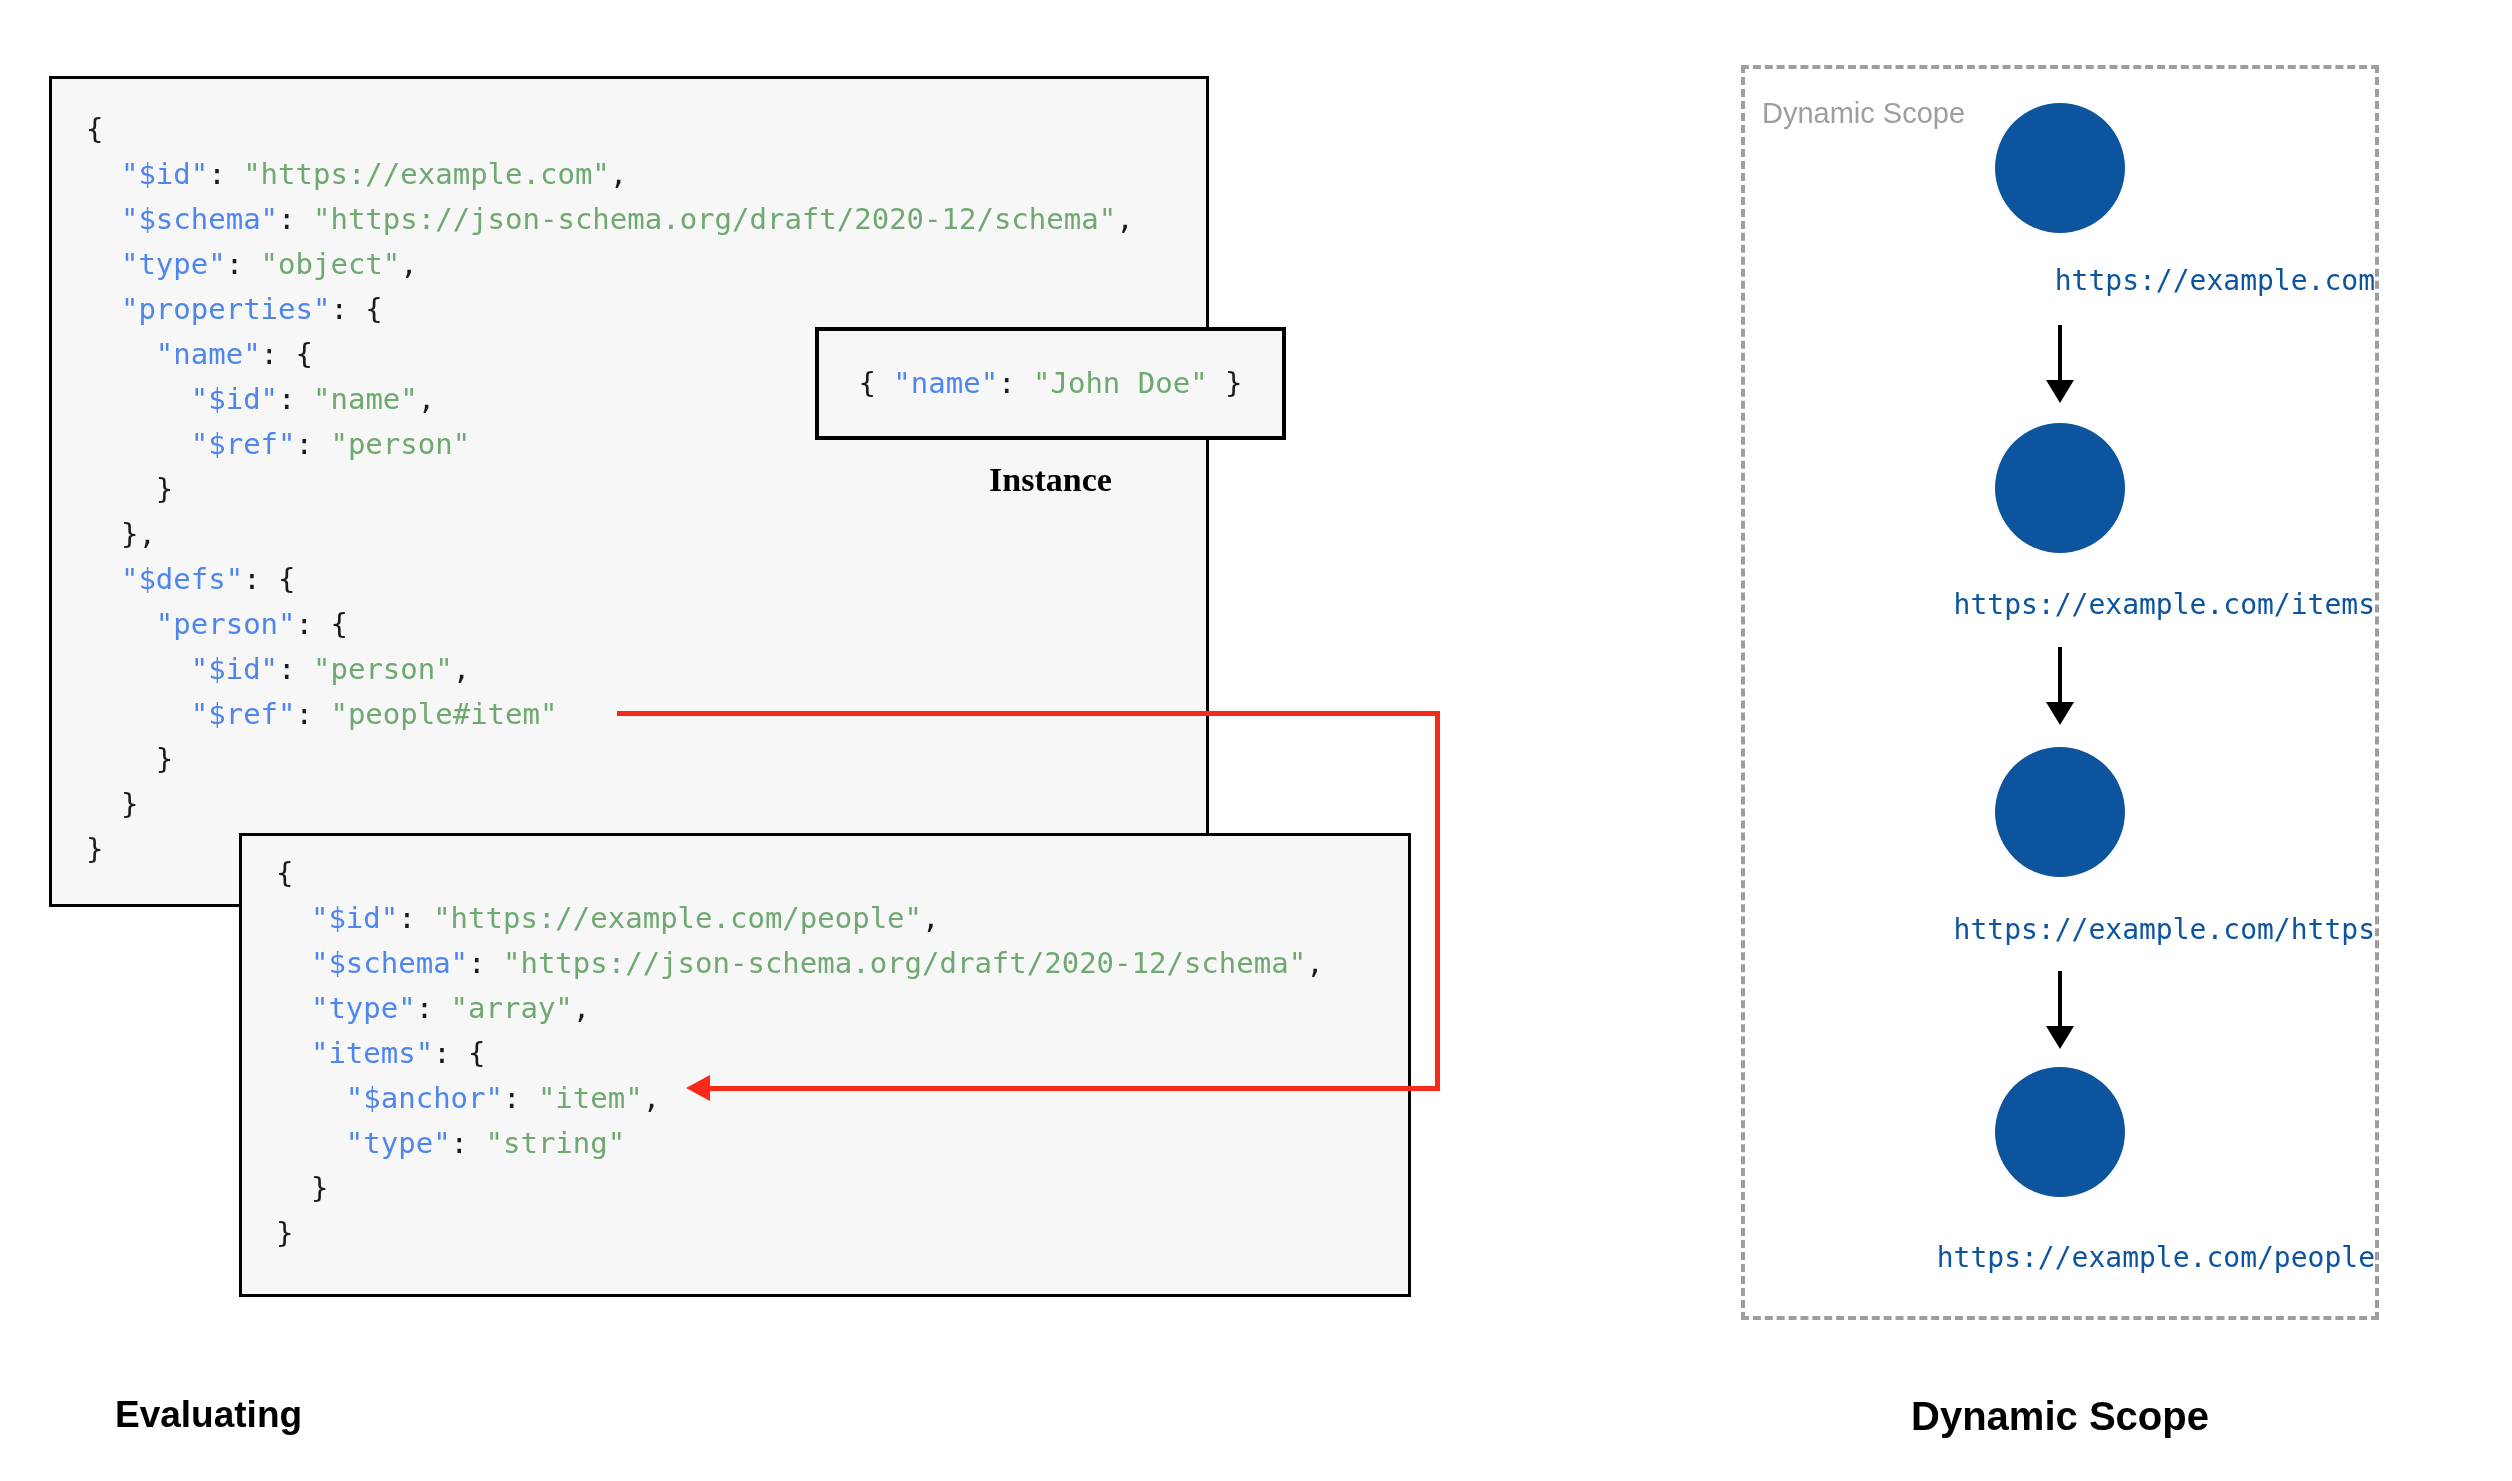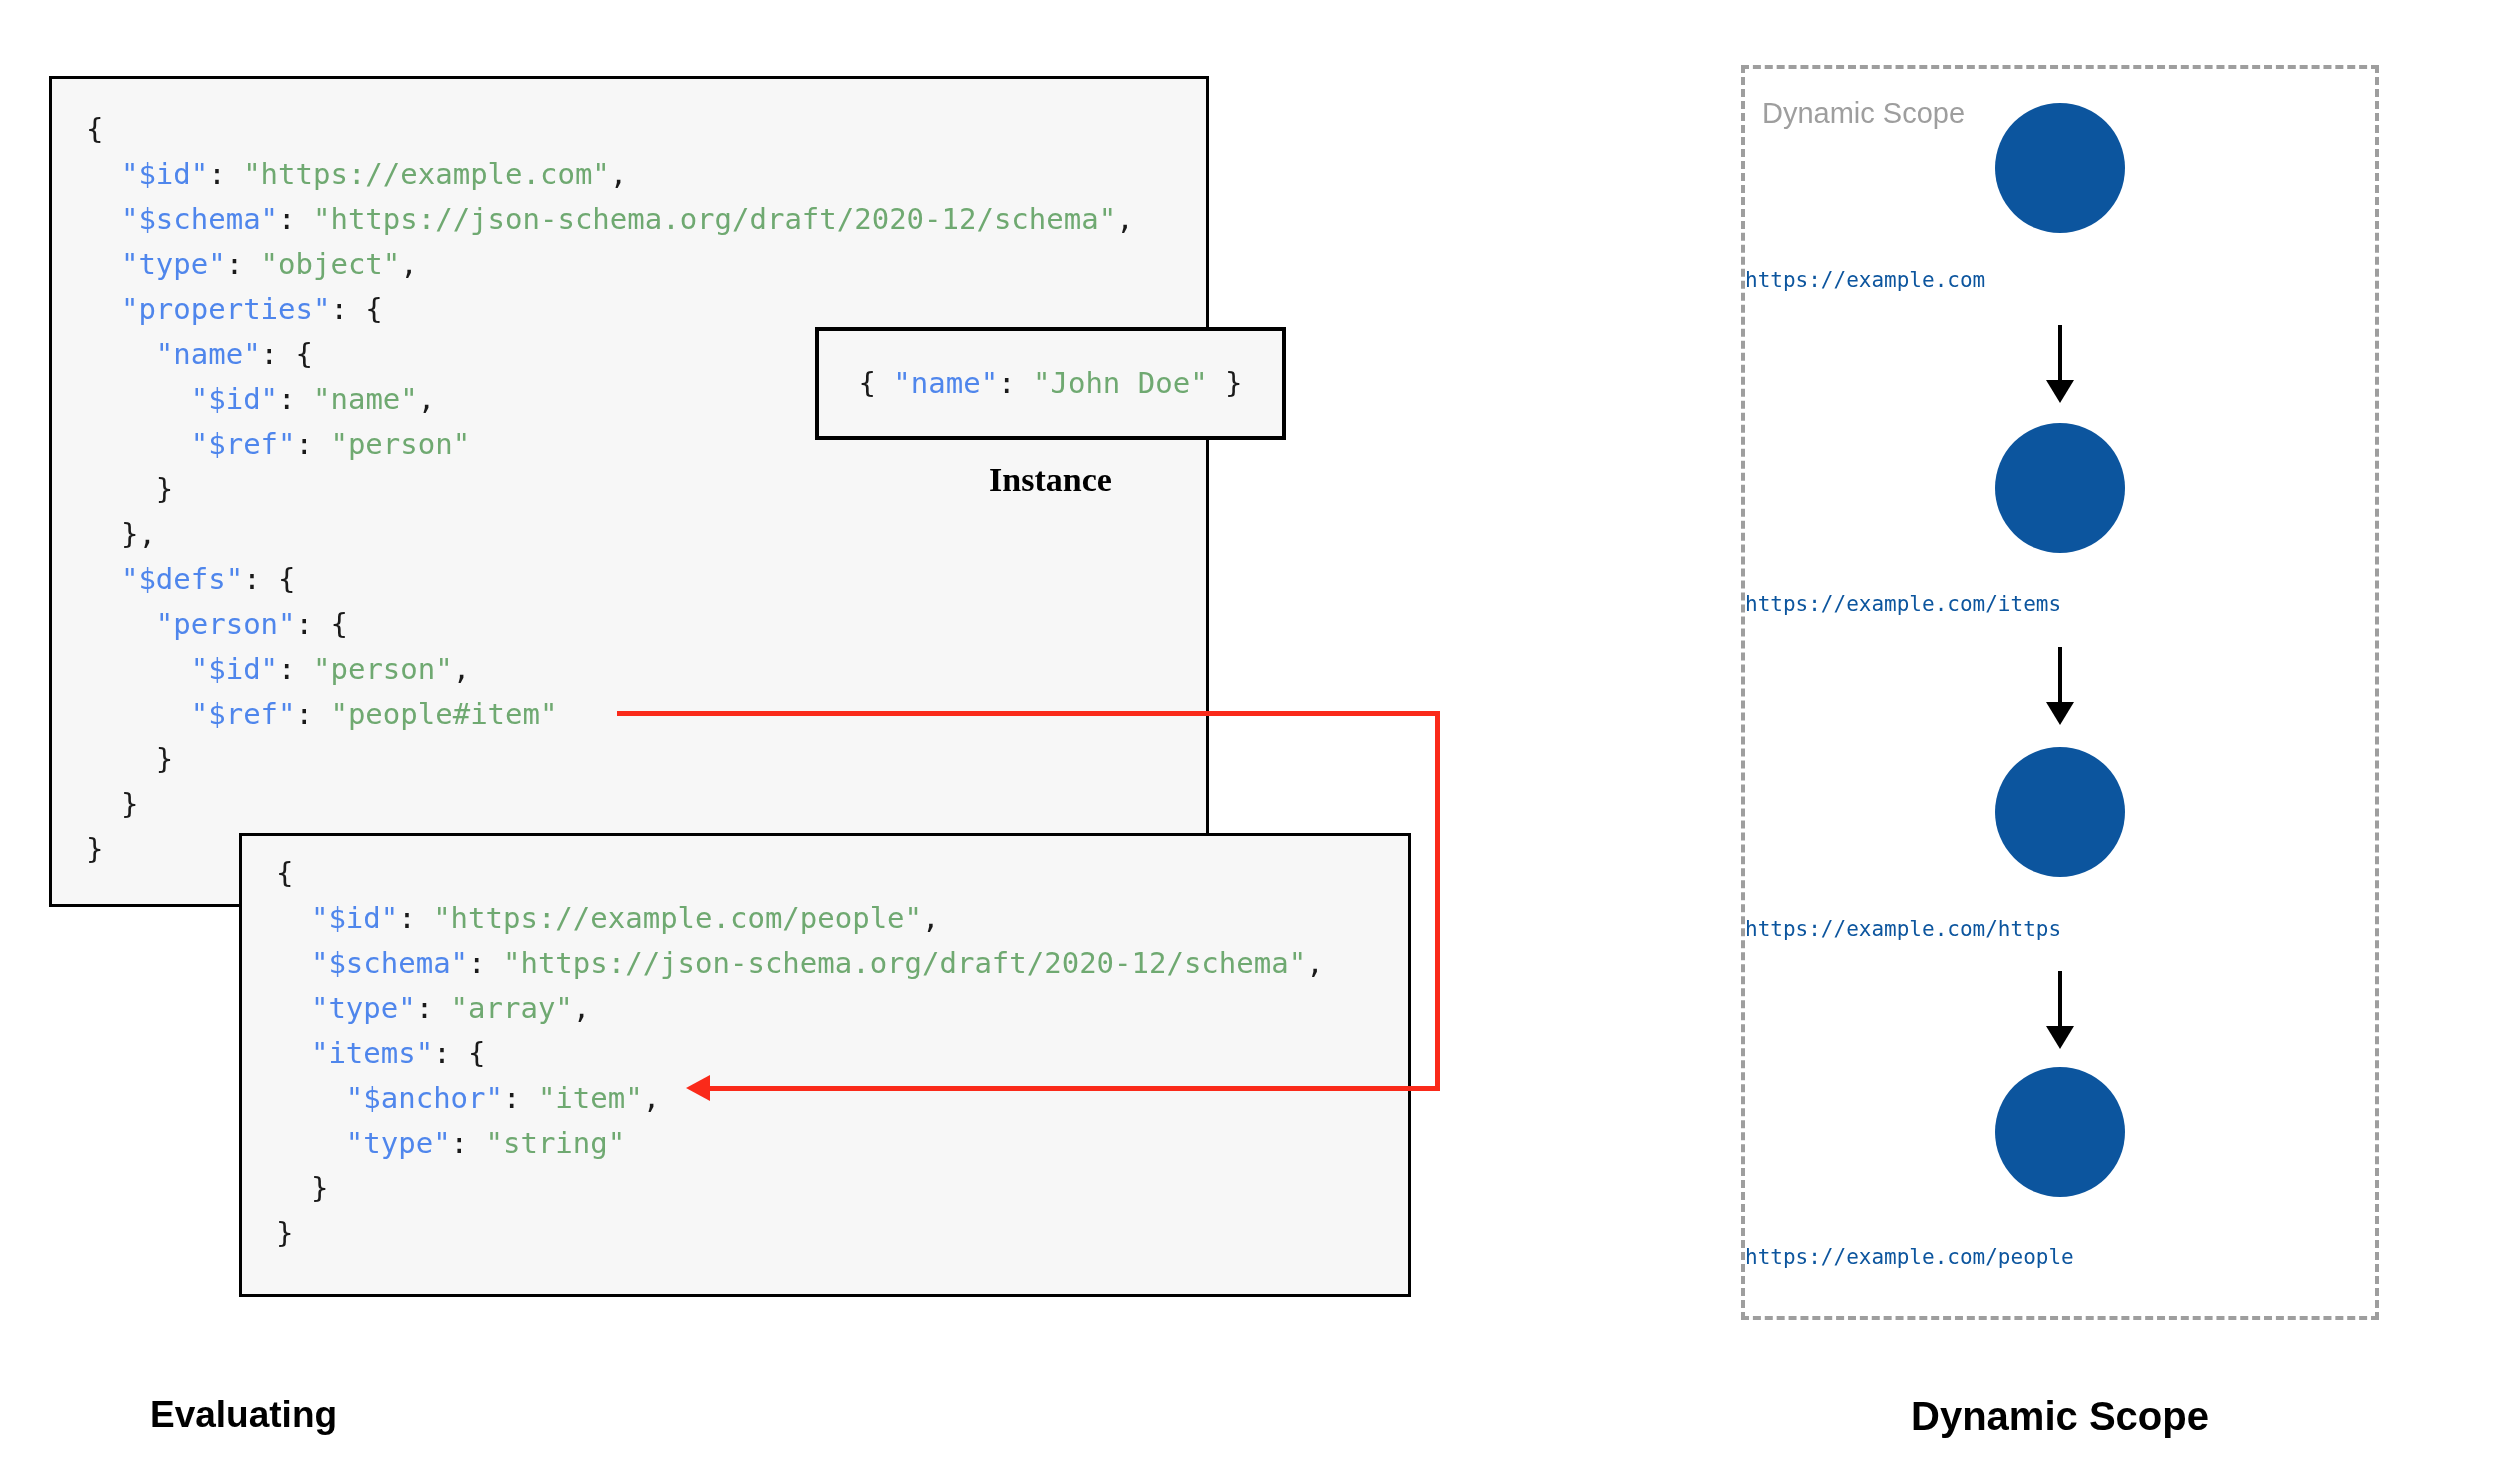--- a/index.html
+++ b/index.html
@@ -31,32 +31,32 @@
             border-top:13px solid transparent;border-bottom:13px solid transparent;
             border-right:24.6px solid var(--red,#FA2A1A);}
 
   
   #scope-panel{position:absolute;left:1741px;top:65px;width:638px;height:1255px;
                border:4.3px dashed #9E9E9E;box-sizing:border-box;z-index:1;}
   #scope-panel-label{position:absolute;left:17px;top:28px;font-size:29px;color:#9E9E9E;}
   .node-circle{position:absolute;left:50%;transform:translateX(-50%);width:130px;height:130px;
                border-radius:50%;background:var(--node-blue,#0C559E);}
   .c1{top:34px;} .c2{top:354px;} .c3{top:678px;} .c4{top:998px;}
-  .node-url{position:absolute;left:0;width:100%;text-align:left;
-            font-family:"DejaVu Sans Mono",monospace;font-size:21px;line-height:43px;
+  .node-url{position:absolute;left:0;width:100%;text-align:right;
+            font-family:"DejaVu Sans Mono",monospace;font-size:28px;line-height:43px;
             color:var(--node-blue,#0C559E);}
   .u1{top:190px;} .u2{top:514px;} .u3{top:839px;} .u4{top:1167px;}
   .varrow{position:absolute;left:50%;transform:translateX(-50%);}
   .a1{top:256px;} .a2{top:578px;} .a3{top:902px;}
   .varrow-line{width:4.8px;height:55px;background:#000;margin:0 auto;}
   .varrow-head{width:0;height:0;border-left:14.4px solid transparent;
                border-right:14.4px solid transparent;border-top:23.5px solid #000;}
 
   
-  #evaluating{position:absolute;left:115px;top:1394px;display:flex;align-items:baseline;gap:16px;z-index:2;margin-left:35px;}
+  #evaluating{position:absolute;left:115px;top:1394px;display:flex;align-items:baseline;gap:16px;z-index:2;}
   .ev-bold{font-weight:bold;font-size:37px;color:#000;}
   .ev-uri{font-family:"DejaVu Sans Mono",monospace;font-size:40px;color:#000;}
   #scope-caption{position:absolute;left:1741px;top:1394px;width:638px;text-align:center;
                  font-weight:bold;font-size:40px;color:#000;z-index:2;}
 </style>
 </head>
 <body>
 
 <div id="canvas">
 

